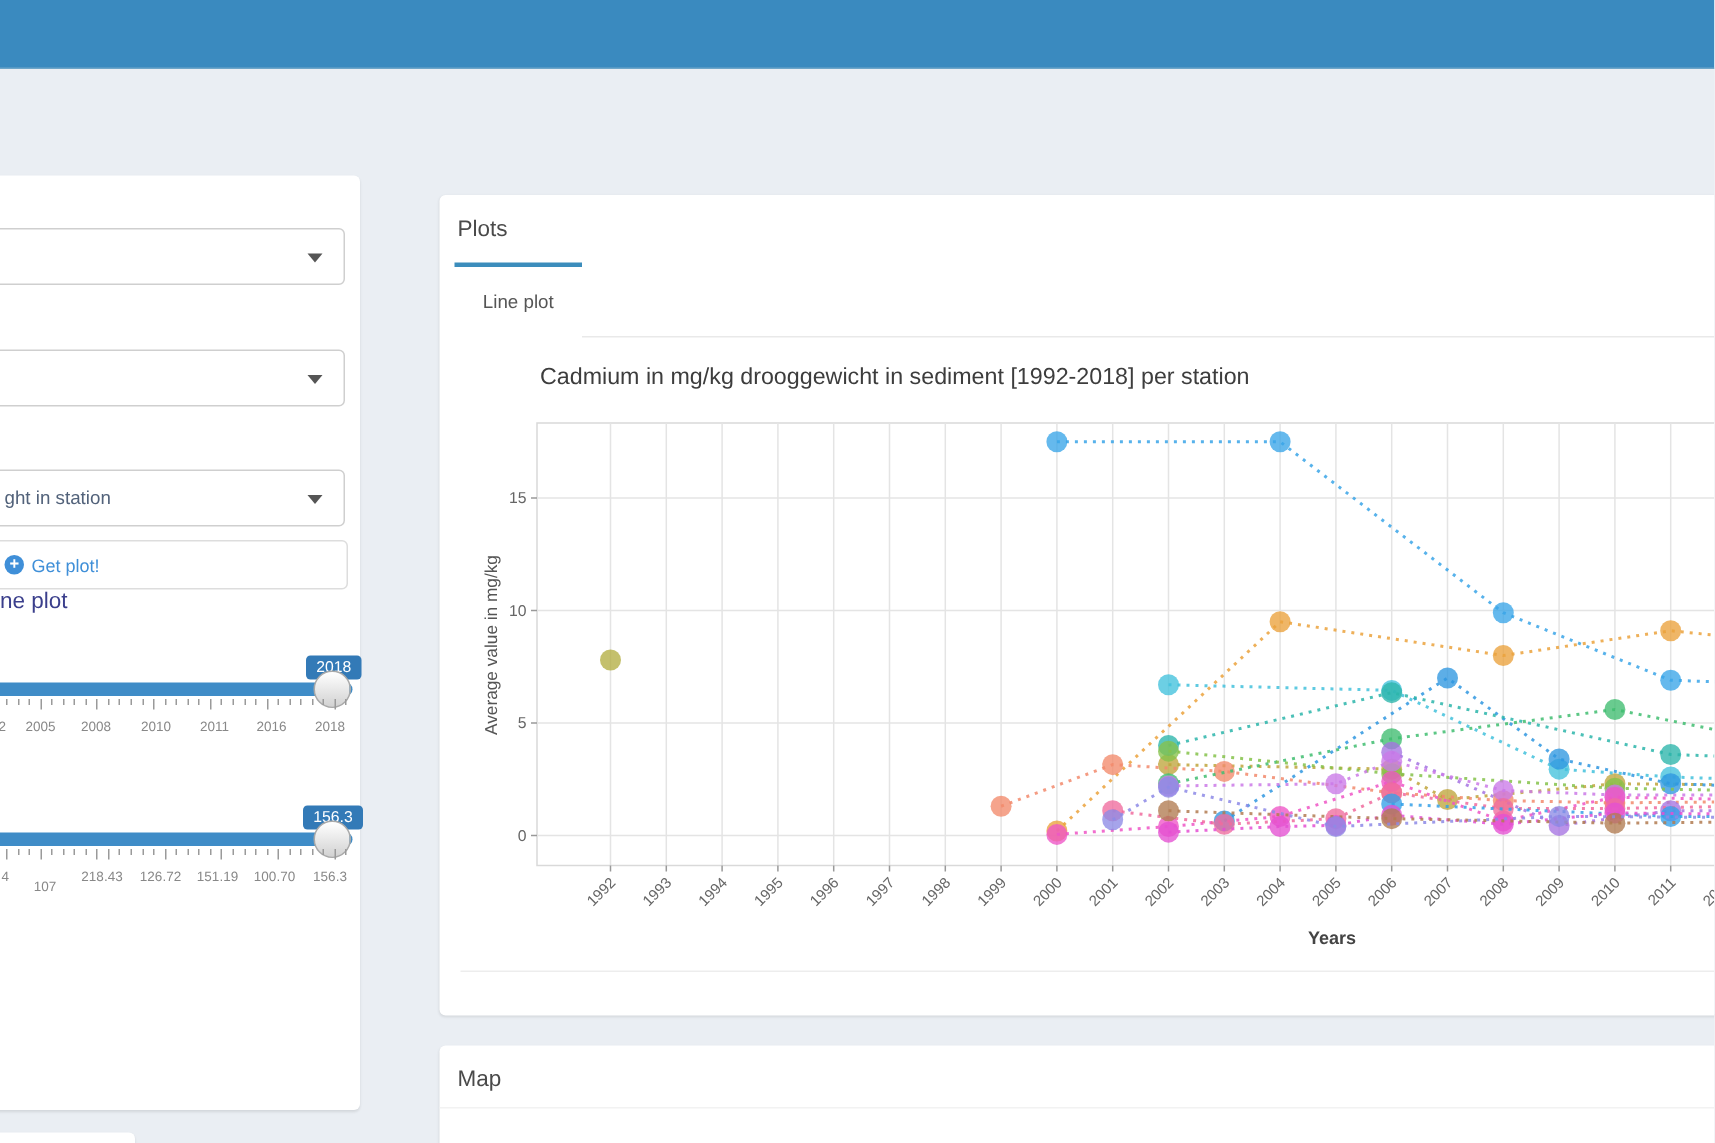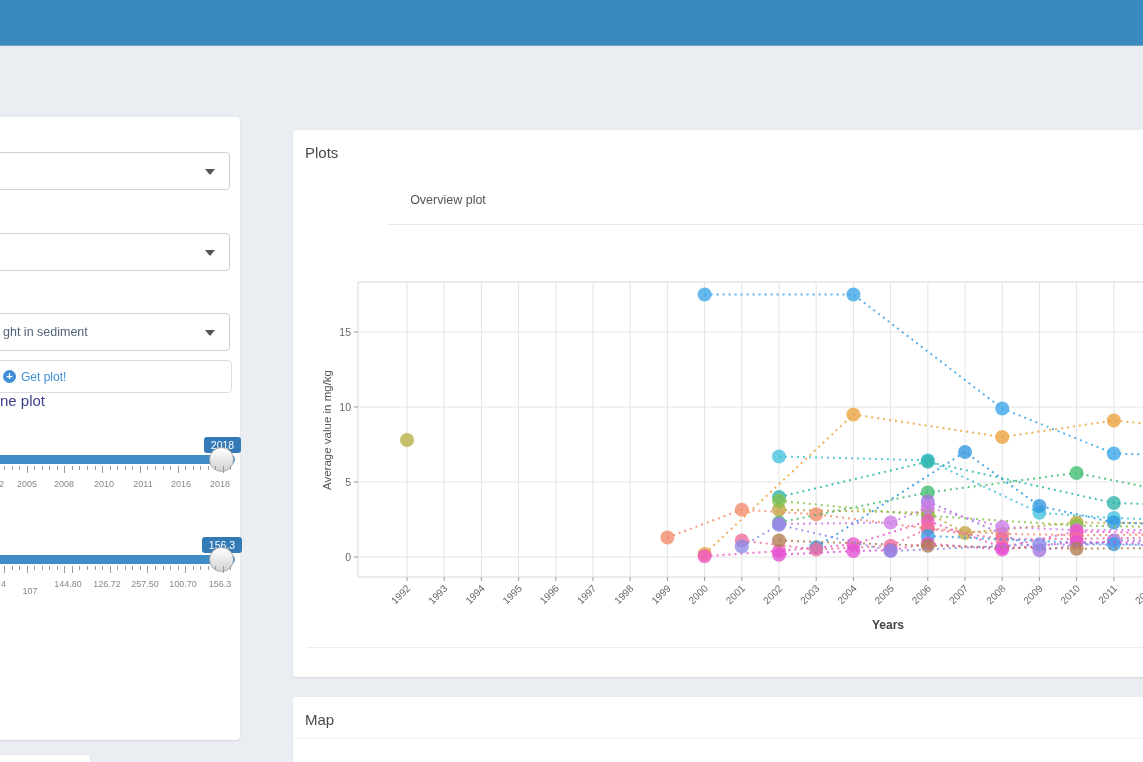--- a/index.html
+++ b/index.html
@@ -53,21 +53,21 @@
 
   <div class="abs select-box" style="top:152px;">
     <span></span>
     <span class="caret"></span>
   </div>
   <div class="abs select-box" style="top:233px;">
     <span></span>
     <span class="caret"></span>
   </div>
   <div class="abs select-box" style="top:313px;">
-    <span>ght in sediment</span>
+    <span>ght in station</span>
     <span class="caret"></span>
   </div>
 
   <div id="get-data-btn" class="abs">
     <span class="plus-icon">+</span>
     <span class="btn-label">Get plot!</span>
   </div>
 
   <div id="lineplot-label" class="abs">ne plot</div>
 
@@ -145,35 +145,36 @@
       <div class="tick" style="left: 177.6px; top: 566px; height: 4px;"></div>
       <div class="tick" style="left: 185.15px; top: 566px; height: 7px;"></div>
       <div class="tick" style="left: 192.7px; top: 566px; height: 4px;"></div>
       <div class="tick" style="left: 200.25px; top: 566px; height: 4px;"></div>
       <div class="tick" style="left: 207.8px; top: 566px; height: 4px;"></div>
       <div class="tick" style="left: 215.35px; top: 566px; height: 4px;"></div>
       <div class="tick" style="left: 222.9px; top: 566px; height: 7px;"></div>
       <div class="tick" style="left: 230.45px; top: 566px; height: 4px;"></div>
       <span class="tick-label" style="left: 1px; top: 579px;">4</span>
       <span class="tick-label" style="left: 30px; top: 586px; transform: translateX(-50%);">107</span>
-      <span class="tick-label" style="left: 68px; top: 579px; transform: translateX(-50%);">144.80</span>
+      <span class="tick-label" style="left: 68px; top: 579px; transform: translateX(-50%);">218.43</span>
       <span class="tick-label" style="left: 107px; top: 579px; transform: translateX(-50%);">126.72</span>
-      <span class="tick-label" style="left: 145px; top: 579px; transform: translateX(-50%);">257.50</span>
+      <span class="tick-label" style="left: 145px; top: 579px; transform: translateX(-50%);">151.19</span>
       <span class="tick-label" style="left: 183px; top: 579px; transform: translateX(-50%);">100.70</span>
       <span class="tick-label" style="left: 220px; top: 579px; transform: translateX(-50%);">156.3</span>
     </div>
 
   <div id="plots-card" class="abs card"></div>
   <div class="abs card-title" style="left:305px;top:144px;">Plots</div>
 
   <div id="tab-bar" class="abs">
-    <div id="tab-overview" class="tab">Overview plot</div>
+    <div id="tab-lineplot" class="tab">Line plot</div>
     <div id="tab-underline"></div>
   </div>
 
+  <div id="plot-title" class="abs">Cadmium in mg/kg drooggewicht in sediment [1992-2018] per station</div>
 
   <svg id="chart" class="abs" style="left:293px;top:270px;" width="850" height="370" viewBox="293 270 850 370">
       <rect x="358" y="282" width="1000" height="295" fill="#ffffff" stroke="#d9d9d9" stroke-width="1"></rect>
       <line x1="407" y1="282" x2="407" y2="577" stroke="#e4e4e4" stroke-width="1"></line>
       <line x1="444.2" y1="282" x2="444.2" y2="577" stroke="#e4e4e4" stroke-width="1"></line>
       <line x1="481.4" y1="282" x2="481.4" y2="577" stroke="#e4e4e4" stroke-width="1"></line>
       <line x1="518.6" y1="282" x2="518.6" y2="577" stroke="#e4e4e4" stroke-width="1"></line>
       <line x1="555.8" y1="282" x2="555.8" y2="577" stroke="#e4e4e4" stroke-width="1"></line>
       <line x1="593" y1="282" x2="593" y2="577" stroke="#e4e4e4" stroke-width="1"></line>
       <line x1="630.2" y1="282" x2="630.2" y2="577" stroke="#e4e4e4" stroke-width="1"></line>

